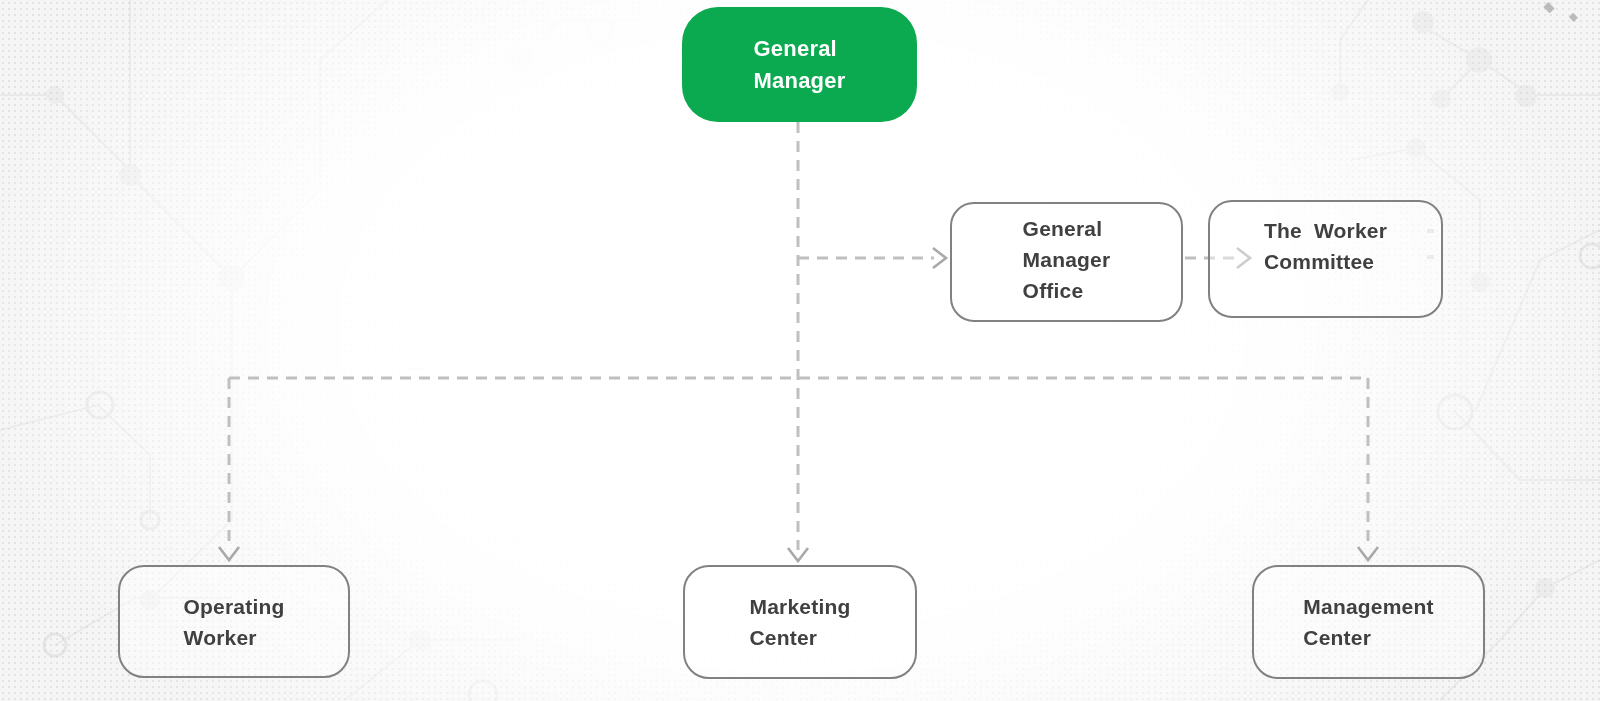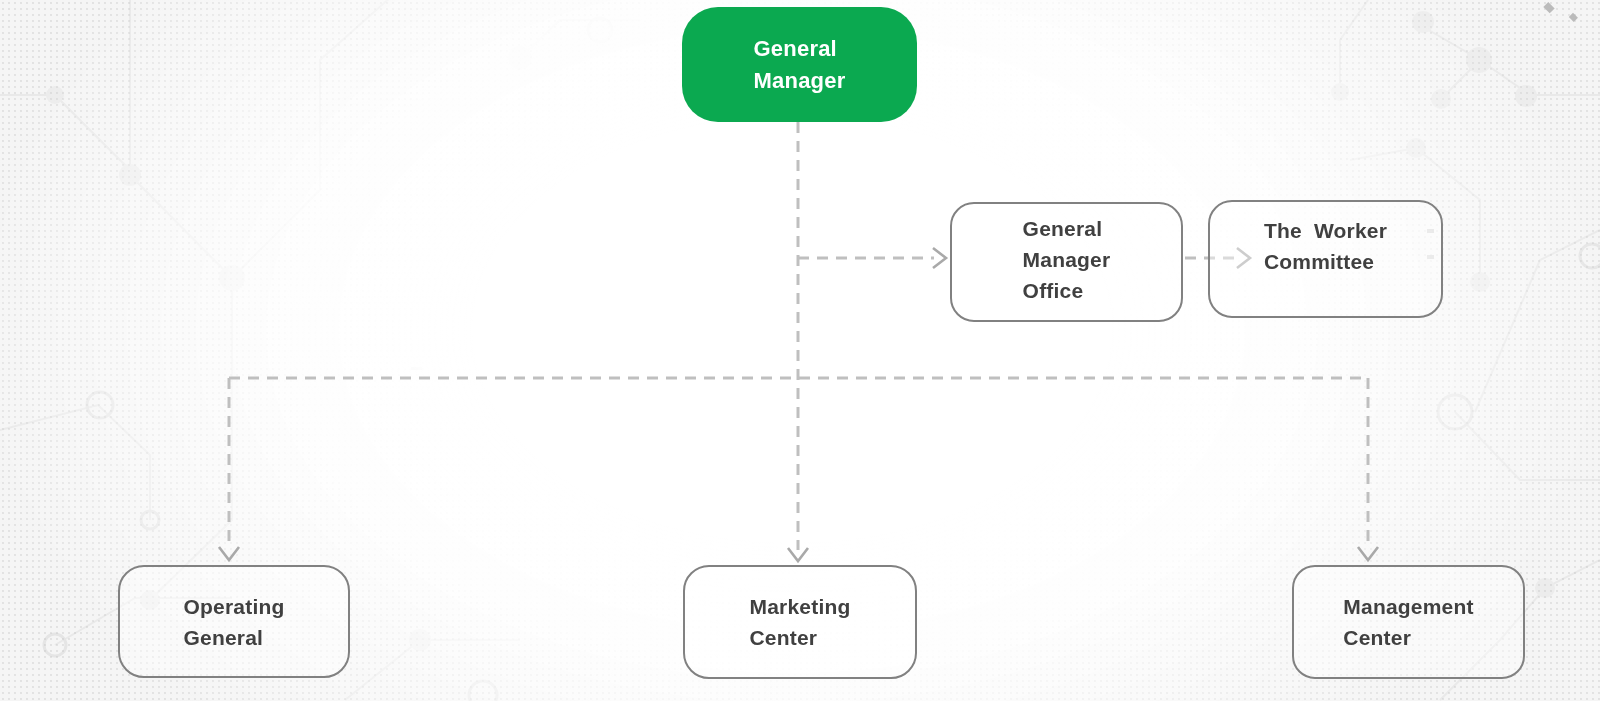--- a/index.html
+++ b/index.html
@@ -60,21 +60,21 @@
     border-radius: 36px;
     background: #0ba950;
     color: #ffffff;
     font-size: 22px;
     line-height: 32px;
   }
   .node-gm-office    { left: 950px;  top: 202px; width: 233px; height: 120px; border-radius: 24px; padding-bottom: 5px; }
   .node-worker       { left: 1208px; top: 200px; width: 235px; height: 118px; border-radius: 24px; padding-bottom: 26px; }
   .node-operating    { left: 118px;  top: 565px; width: 232px; height: 113px; }
   .node-marketing    { left: 683px;  top: 565px; width: 234px; height: 114px; }
-  .node-management   { left: 1292px; top: 565px; width: 233px; height: 114px; border-radius: 23px; }
+  .node-management   { left: 1252px; top: 565px; width: 233px; height: 114px; }
 </style>
 </head>
 <body>
 
 <div class="stage">
 
   <svg class="layer bg-circuit" viewBox="0 0 1600 701" xmlns="http://www.w3.org/2000/svg" aria-hidden="true">
     <g stroke="#e9e9e9" stroke-width="2" fill="none">
       <polyline points="130,-10 130,175 232,278 232,520 150,600"></polyline>
       <polyline points="0,95 55,95 130,170"></polyline>
@@ -150,20 +150,20 @@
 Manager</div>
 
   <div class="node node-gm-office">General
 Manager
 Office</div>
 
   <div class="node node-worker">The  Worker
 Committee</div>
 
   <div class="node node-operating">Operating
-General</div>
+Worker</div>
 
   <div class="node node-marketing">Marketing
 Center</div>
 
   <div class="node node-management">Management
 Center</div>
 </div>
 
 </body></html>

